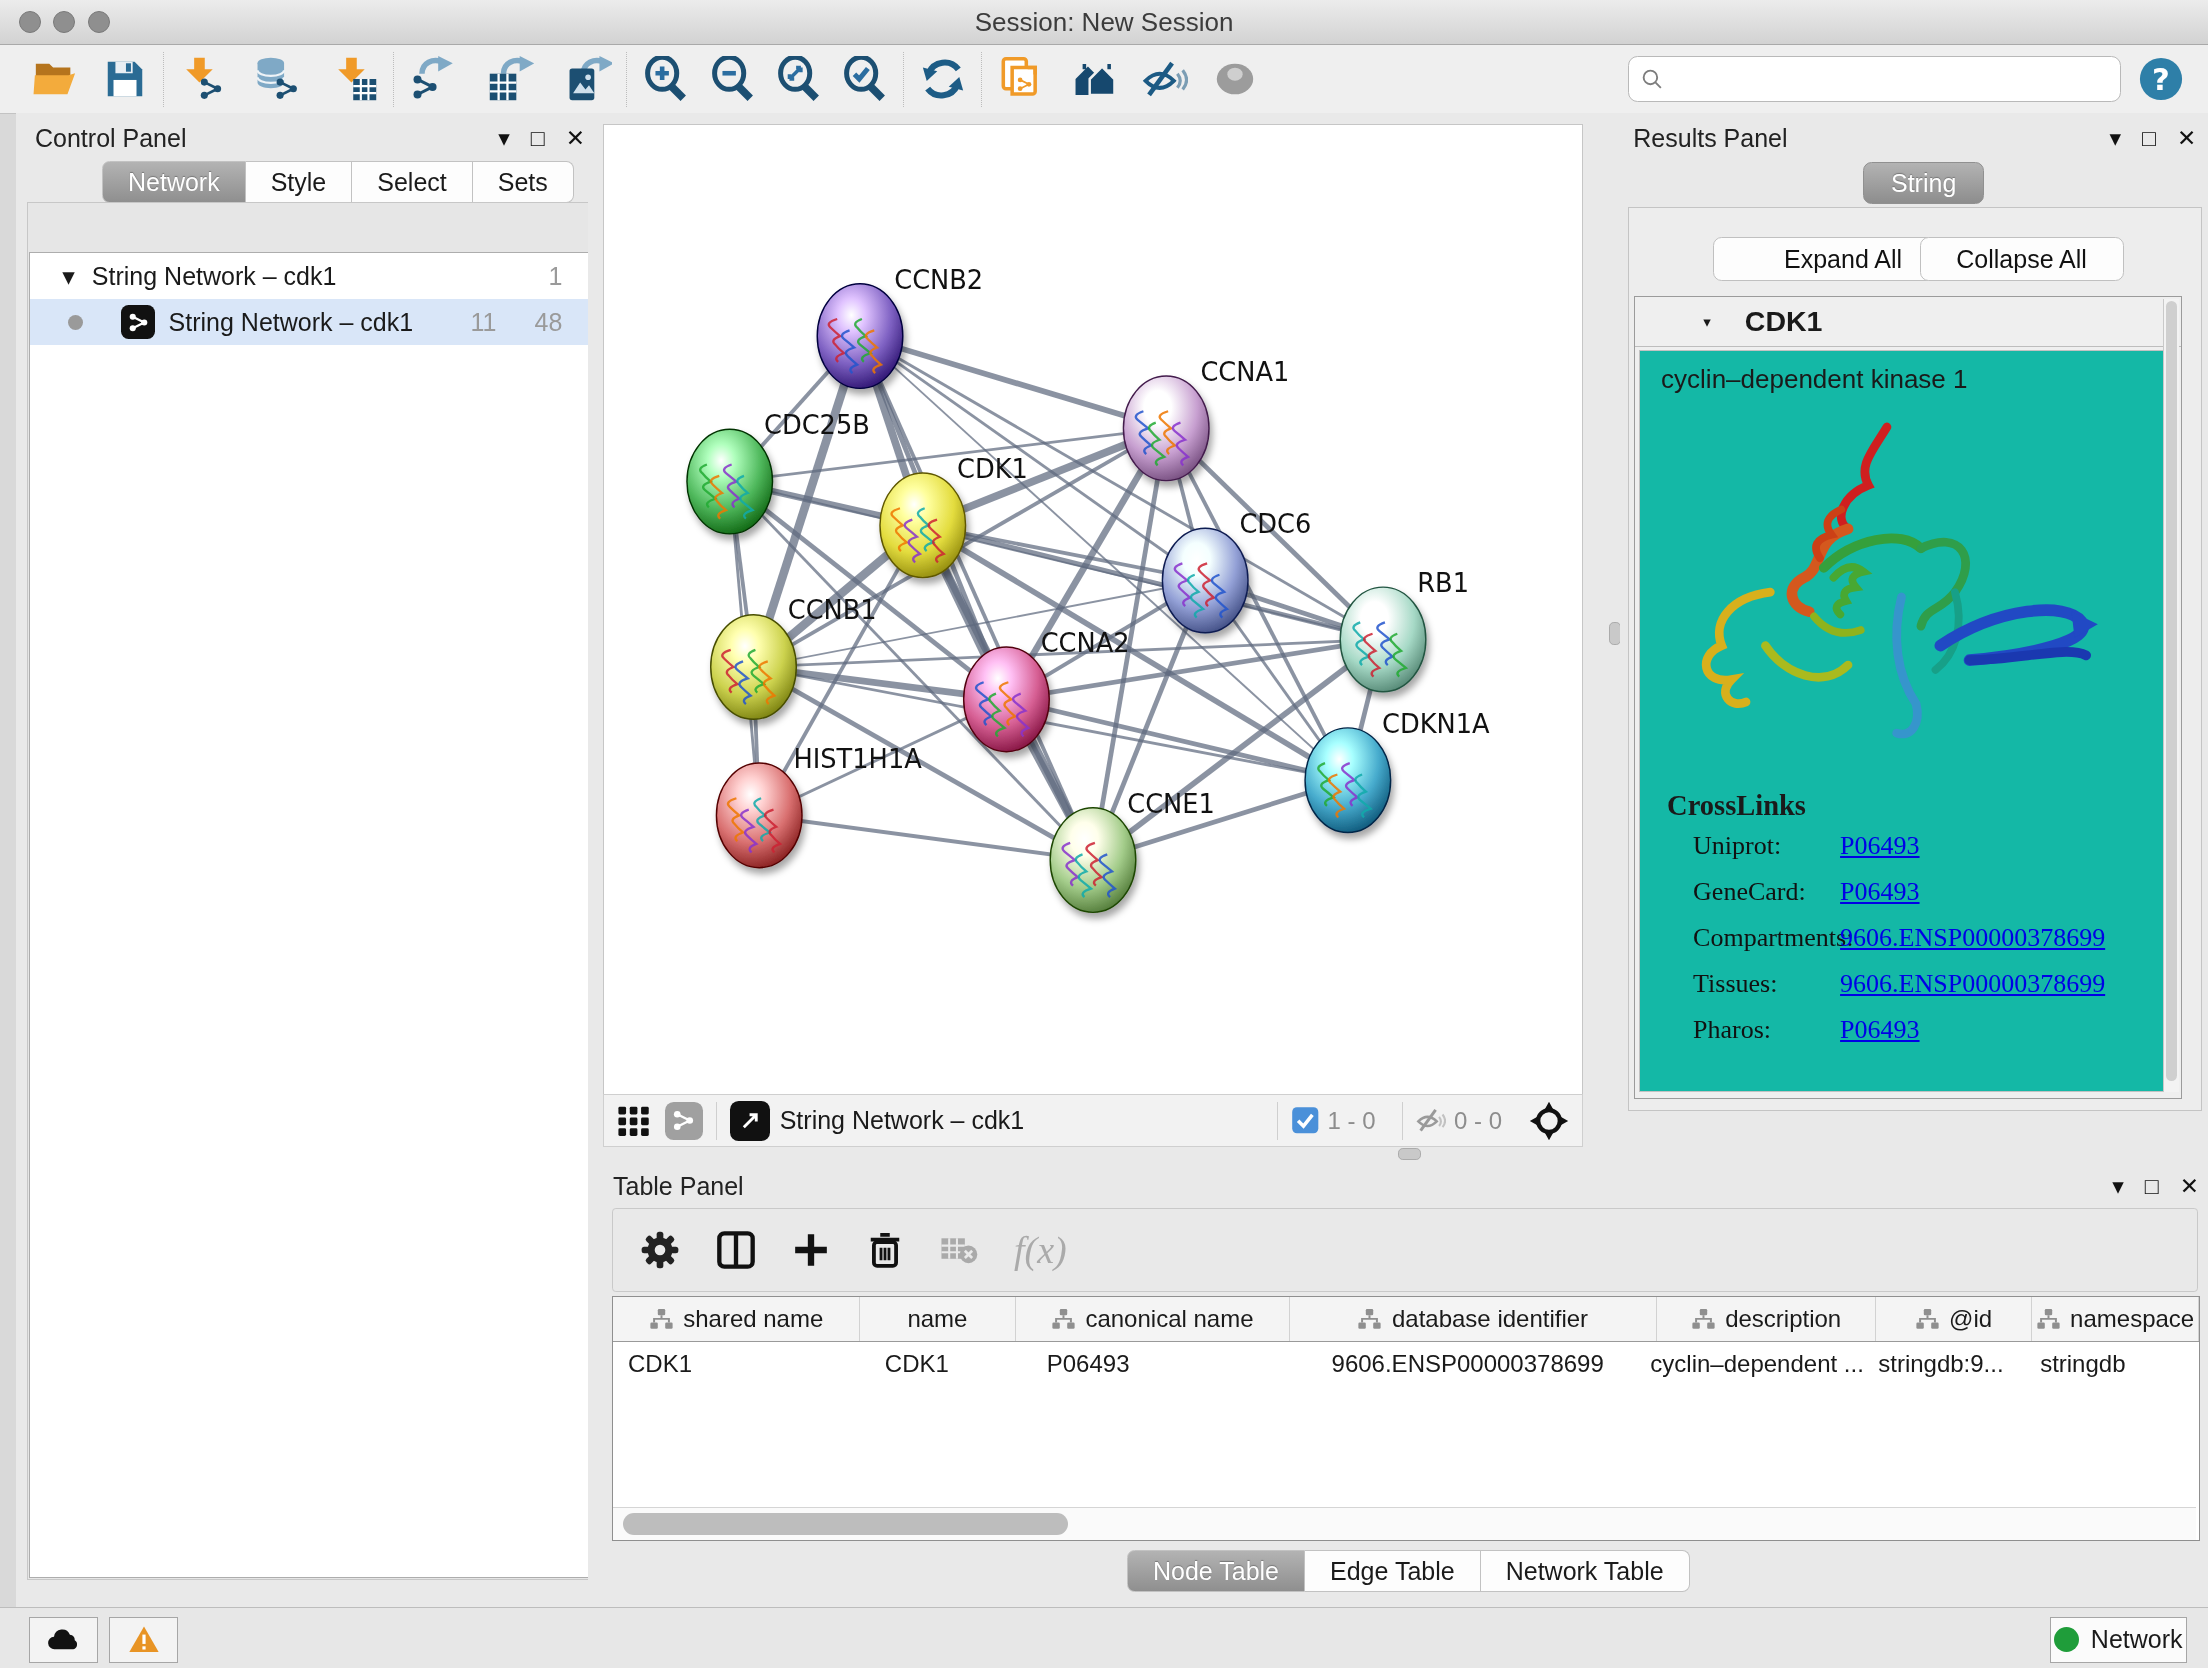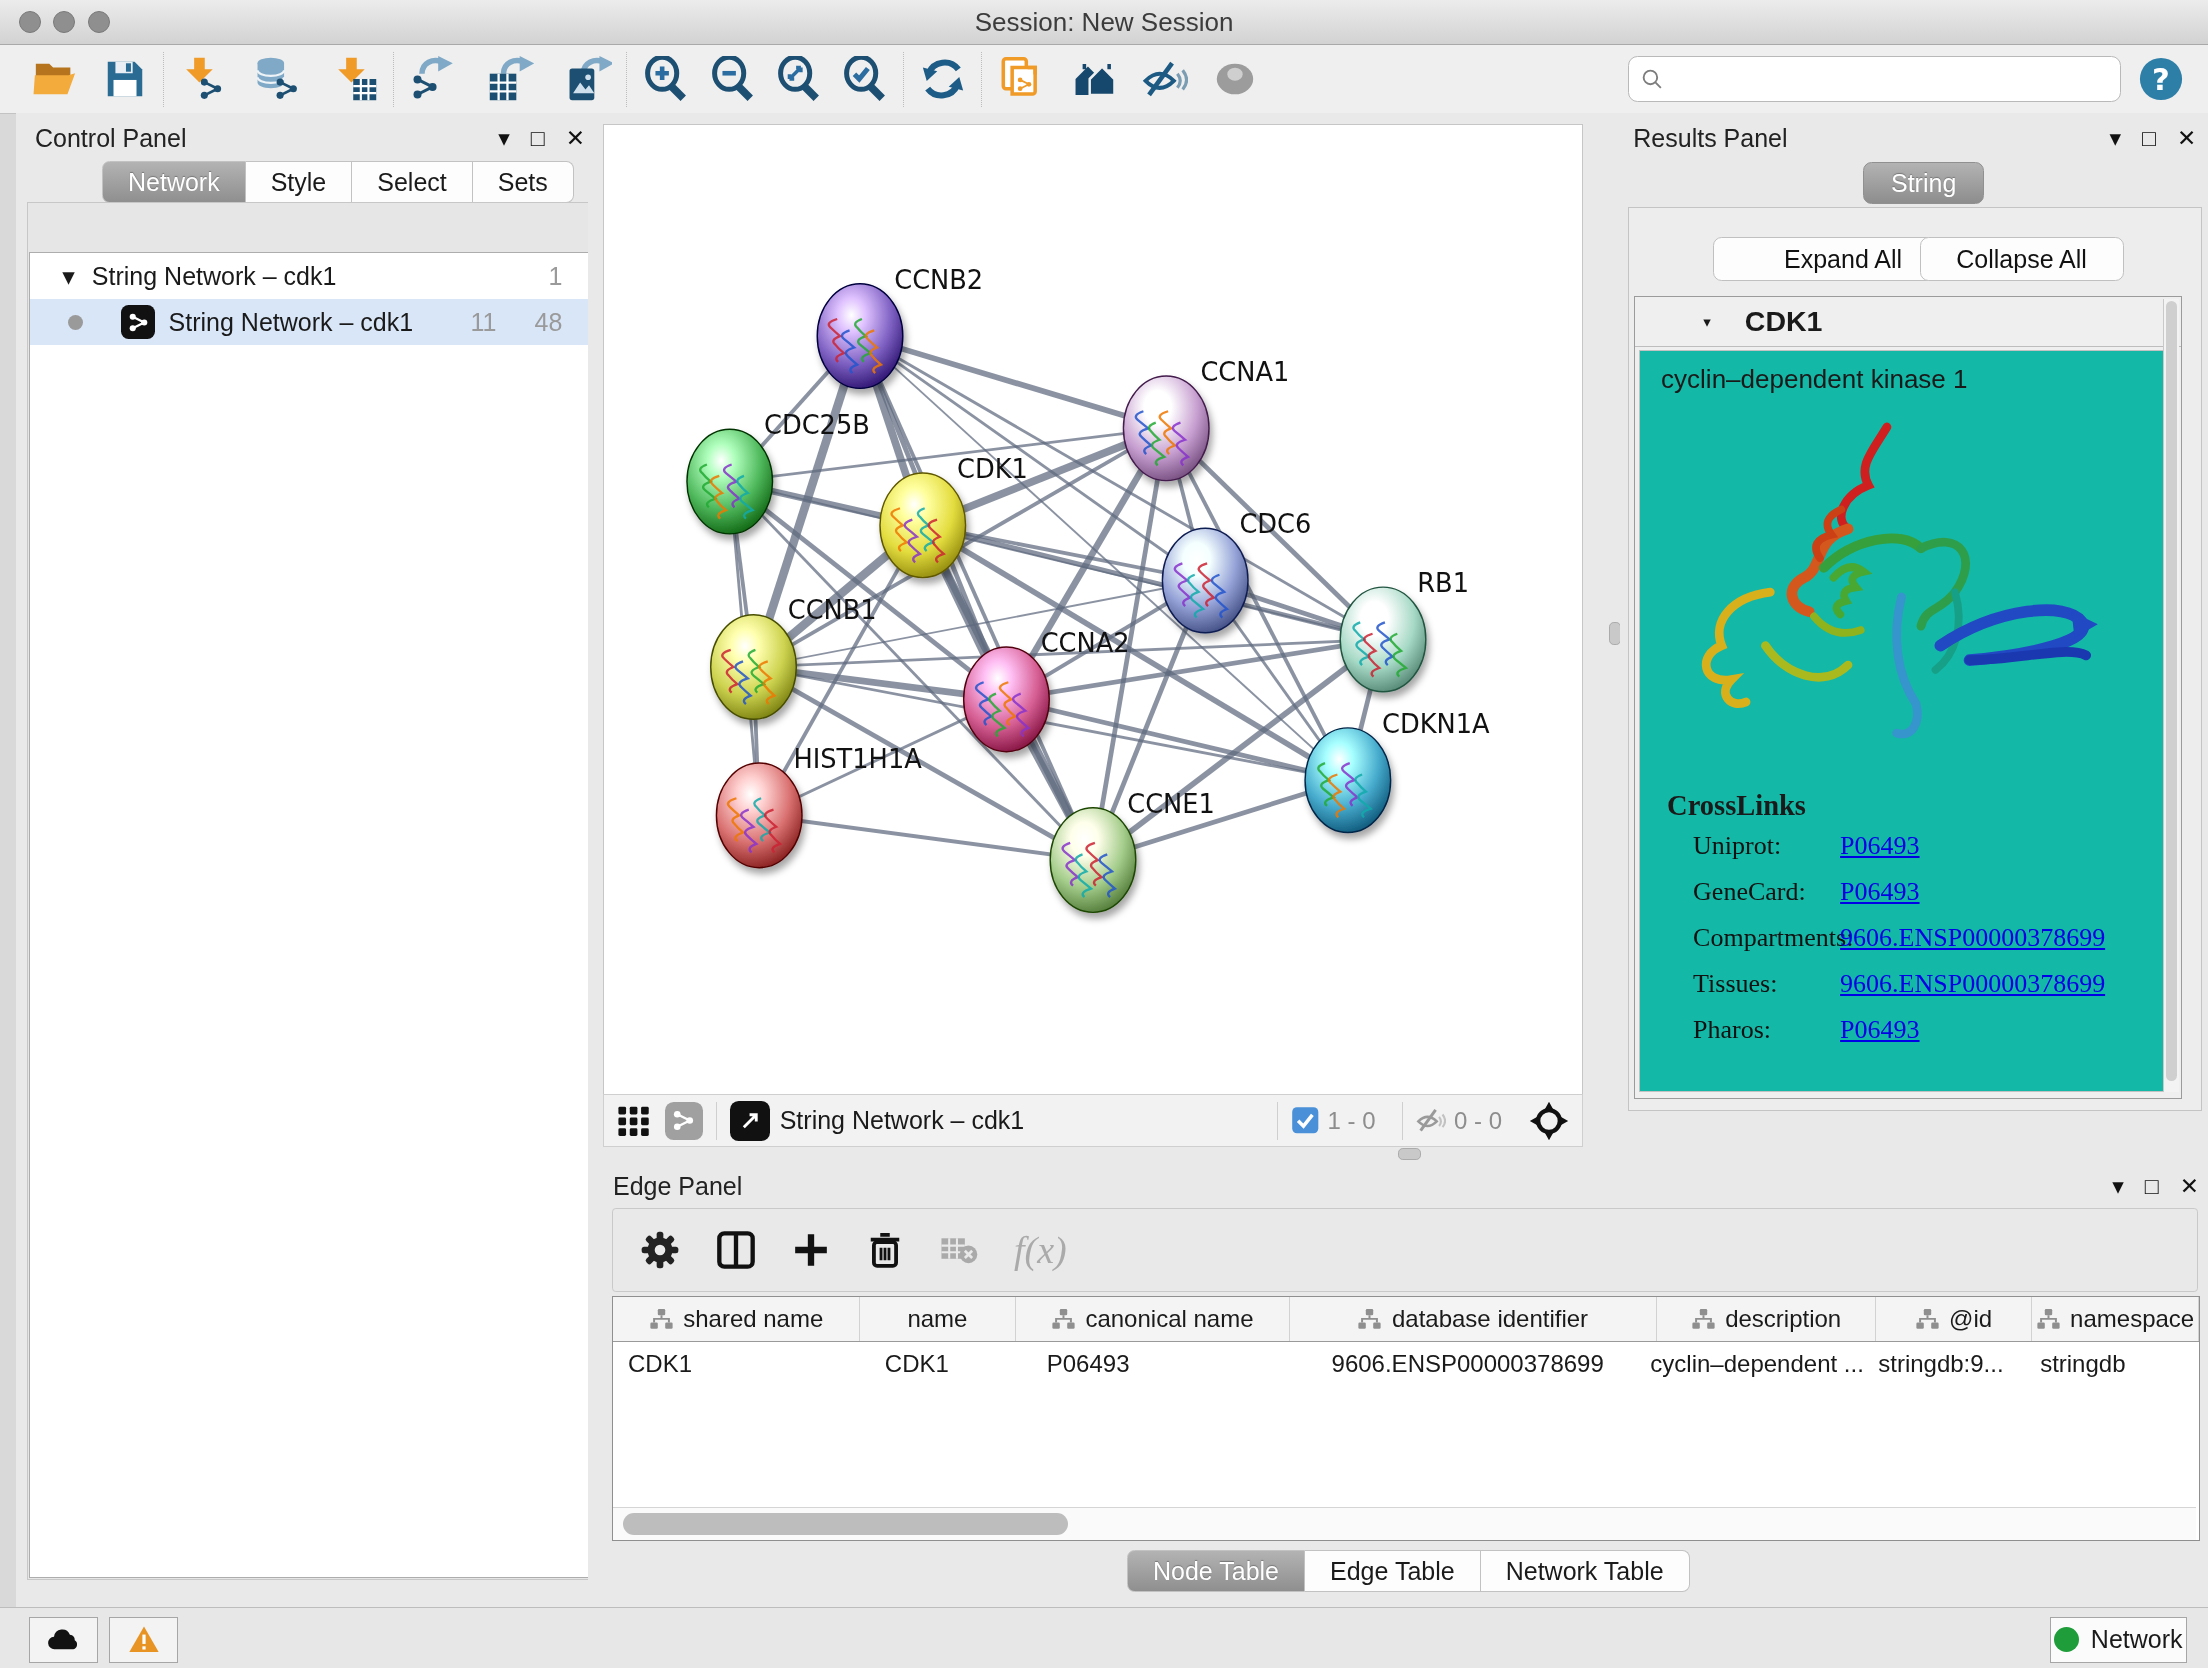--- a/index.html
+++ b/index.html
@@ -658,21 +658,21 @@
       </div>
       <div id="rp-vscroll">
         <div class="thumb"></div>
       </div>
     </div>
   </div>
 </div>
 
 <div id="table-panel" class="abs">
   <div id="tp-head" class="abs">
-    <span class="panel-title">Edge Panel</span>
+    <span class="panel-title">Table Panel</span>
     <span class="winctl">
       <span>▾</span>
       <span>□</span>
       <span style="font-weight:bold">✕</span>
     </span>
   </div>
   <div id="tp-toolbar" class="abs">
     <svg width="40" height="40" viewBox="0 0 24 24" style="color:#222">
       <use href="#ico-gear" width="24" height="24"></use>
     </svg>

